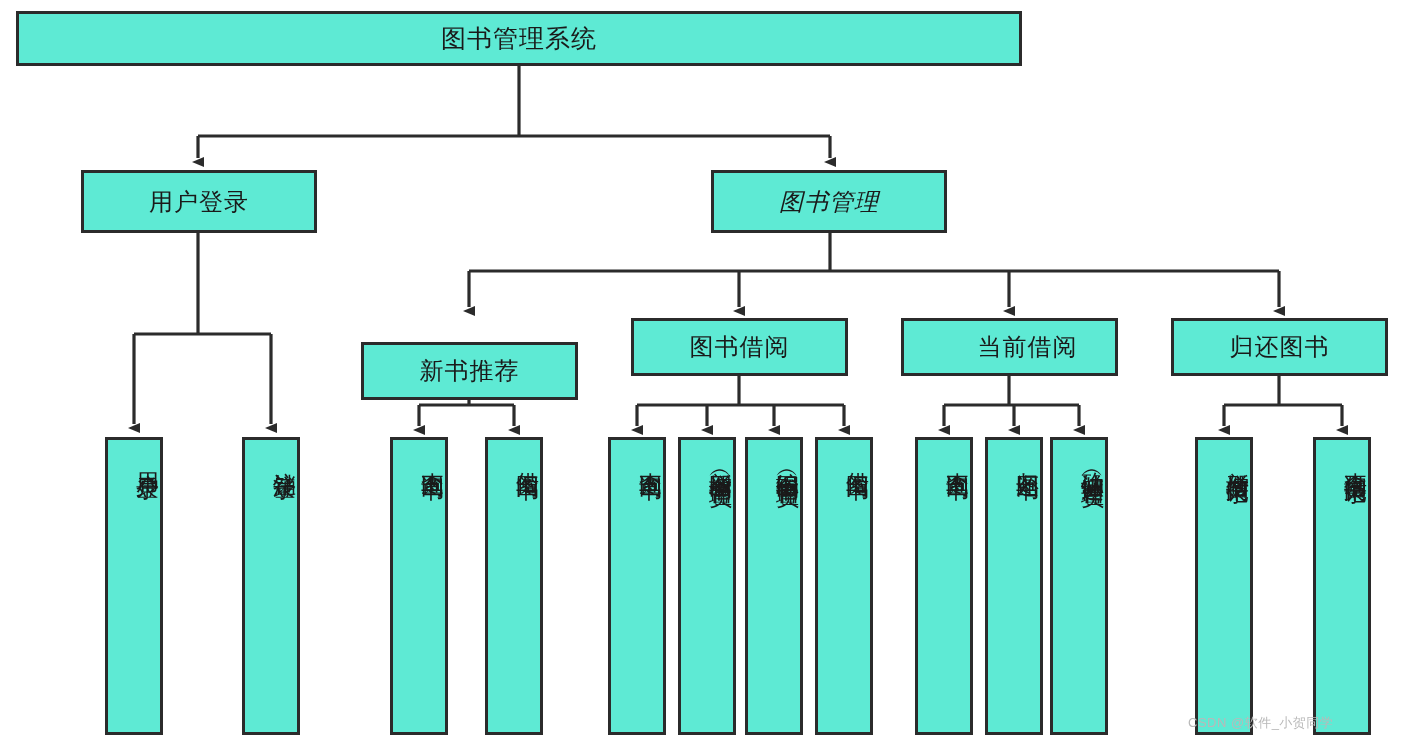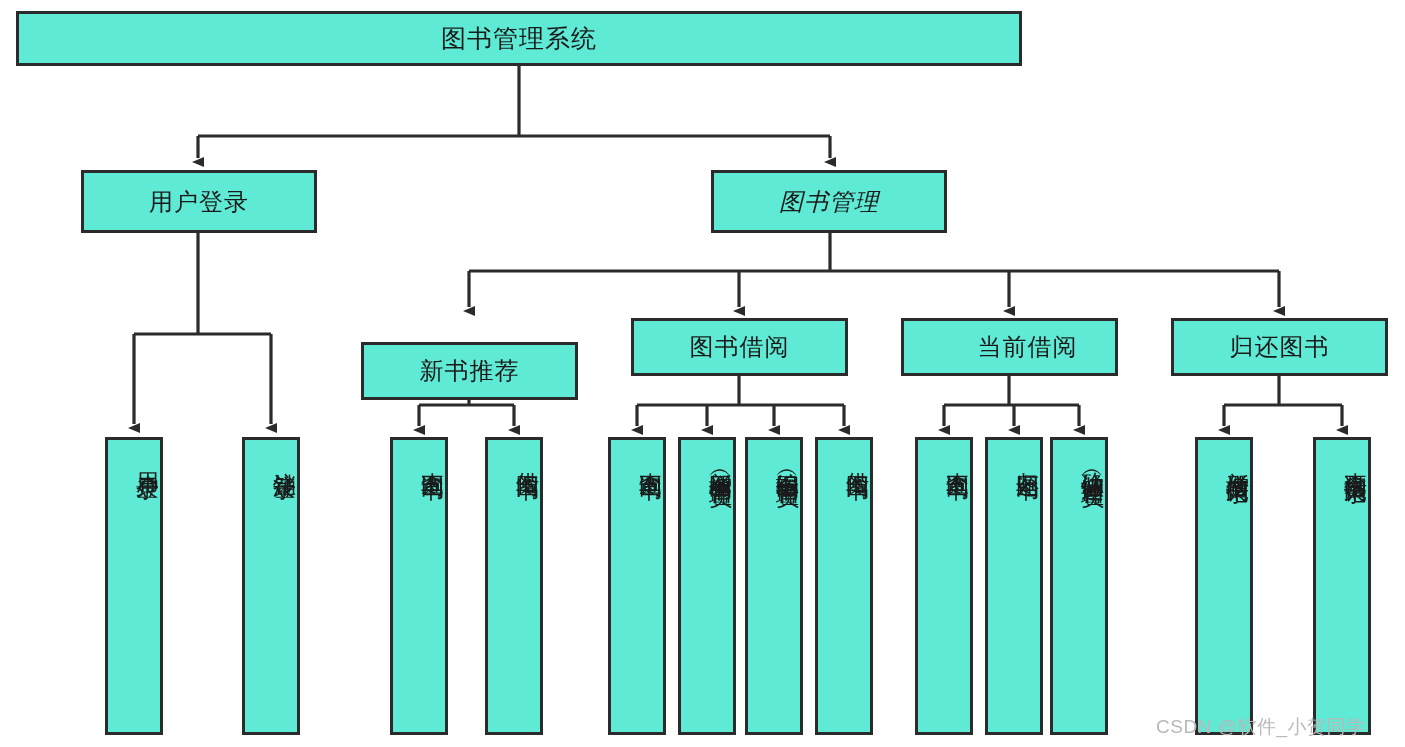--- a/index.html
+++ b/index.html
@@ -60,23 +60,23 @@
   }
   .node.v .vlabel {
     writing-mode: vertical-rl;
     text-orientation: upright;
     display: block;
     width: 100%;
     text-align: left;
   }
   .watermark {
     position: absolute;
-    left: 1156px;
+    left: 1188px;
     top: 714px;
-    font-size: 19px;
+    font-size: 13px;
     color: #b9b9b9;
     white-space: nowrap;
     letter-spacing: 0.5px;
   }
 </style>
 </head>
 <body>
 
 <div id="diagram-root">
 

